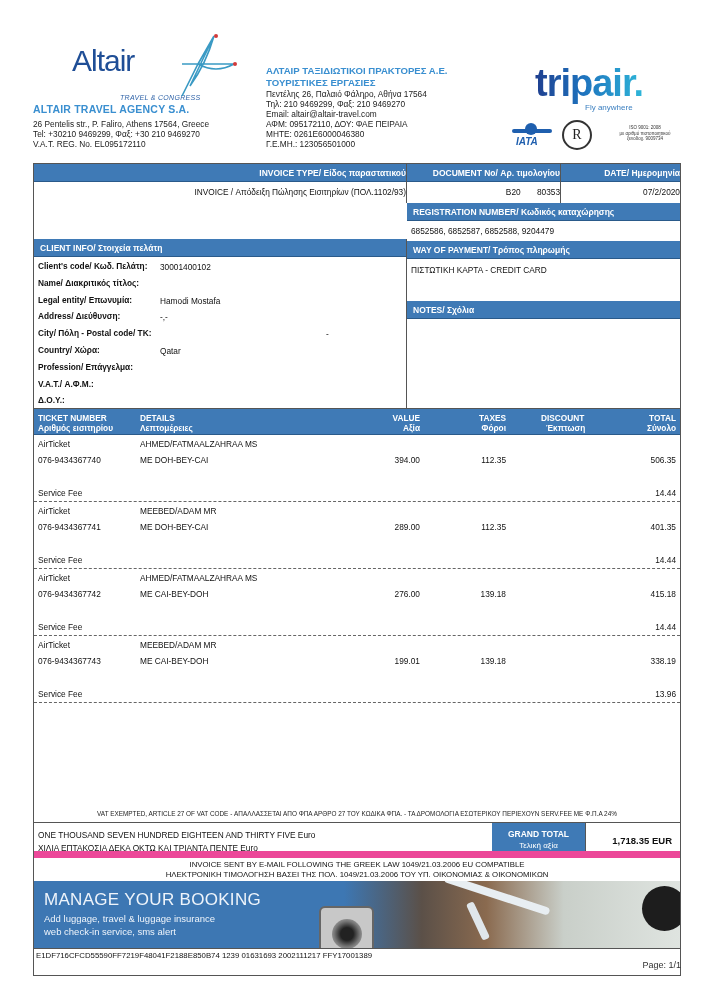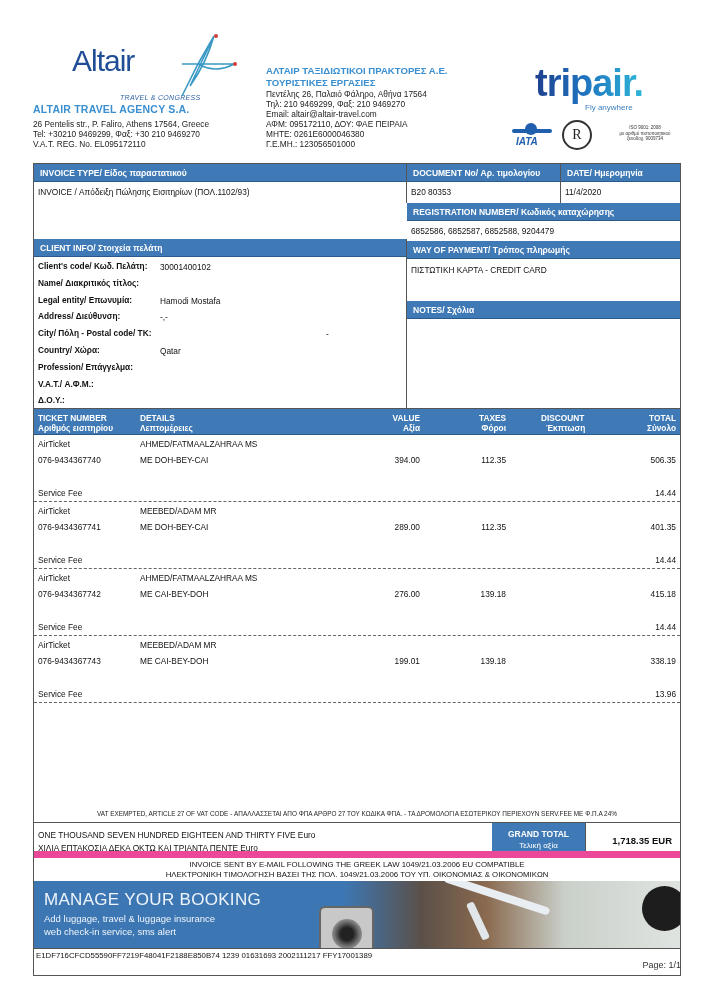--- a/index.html
+++ b/index.html
@@ -27,21 +27,21 @@
   .iata .wings { position: absolute; left: 0; top: 6px; width: 40px; height: 4px; background: #1f5fae; border-radius: 2px; }
   .iata .txt { position: absolute; left: 4px; top: 13px; font-size: 10px; font-weight: bold; font-style: italic; color: #1f5fae; }
   .cert { position: absolute; left: 562px; top: 120px; width: 30px; height: 30px; border-radius: 50%; border: 2px solid #333; text-align: center; font-size: 14px; line-height: 26px; font-family: "Liberation Serif", serif; color: #222; }
   .iso { position: absolute; left: 610px; top: 125px; width: 70px; font-size: 4.5px; line-height: 5.5px; text-align: center; color: #333; }
 
   
   .frame { position: absolute; left: 33px; top: 163px; width: 648px; border: 1px solid #555; }
   .bar { background: #3f7ab6; color: #fff; font-size: 8.5px; font-weight: bold; height: 18px; line-height: 18px; padding-left: 6px; border-bottom: 1px solid #2a5a8a; }
   .cell { font-size: 8.3px; height: 21px; line-height: 21px; padding-left: 4px; }
 
-  .row1 { display: flex; }
+  .row1 { display: flex; text-align: right; }
   .col-l { width: 373px; border-right: 1px solid #555; }
   .col-m { width: 154px; border-right: 1px solid #555; }
   .col-r { width: 119px; }
 
   .split { display: flex; }
   .client { width: 373px; border-right: 1px solid #555; margin-top: 36px; }
   .client-row { height: 16.8px; font-size: 8.3px; position: relative; }
   .client-row .lbl { position: absolute; left: 4px; top: 4px; font-weight: bold; }
   .client-row .val { position: absolute; top: 5px; }
   .right-col { width: 273px; }
@@ -131,26 +131,26 @@
 <div class="frame">
   <div class="row1">
     <div class="col-l">
       <div class="bar">INVOICE TYPE/ Είδος παραστατικού</div>
       <div class="cell">INVOICE / Απόδειξη Πώλησης Εισιτηρίων (ΠΟΛ.1102/93)</div>
     </div>
     <div class="col-m">
       <div class="bar">DOCUMENT No/ Αρ. τιμολογίου</div>
       <div class="cell">
         <span>B20</span>
-        <span style="">80353</span>
+        <span style="margin-left:14px">80353</span>
       </div>
     </div>
     <div class="col-r">
       <div class="bar">DATE/ Ημερομηνία</div>
-      <div class="cell">11/4/2020</div>
+      <div class="cell">07/2/2020</div>
     </div>
   </div>
 
   <div class="split">
     <div class="client">
       <div class="bar">CLIENT INFO/ Στοιχεία πελάτη</div>
       <div class="client-row">
           <span class="lbl">Client's code/ Κωδ. Πελάτη:</span>
           <span class="val" style="left:126px">30001400102</span>
         </div>

